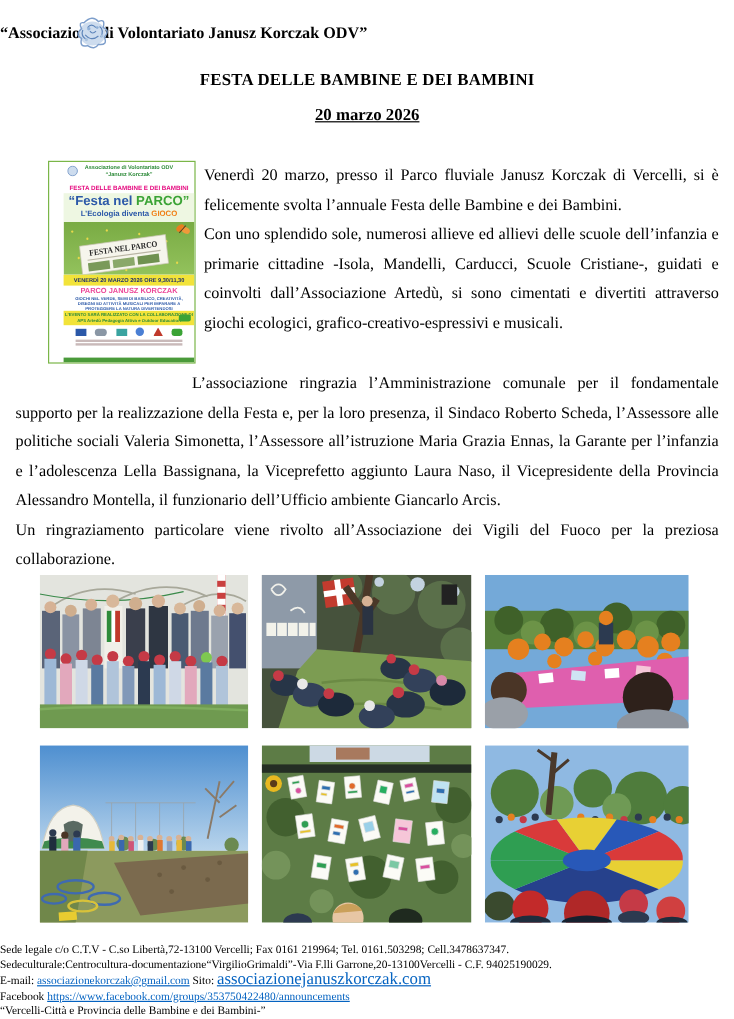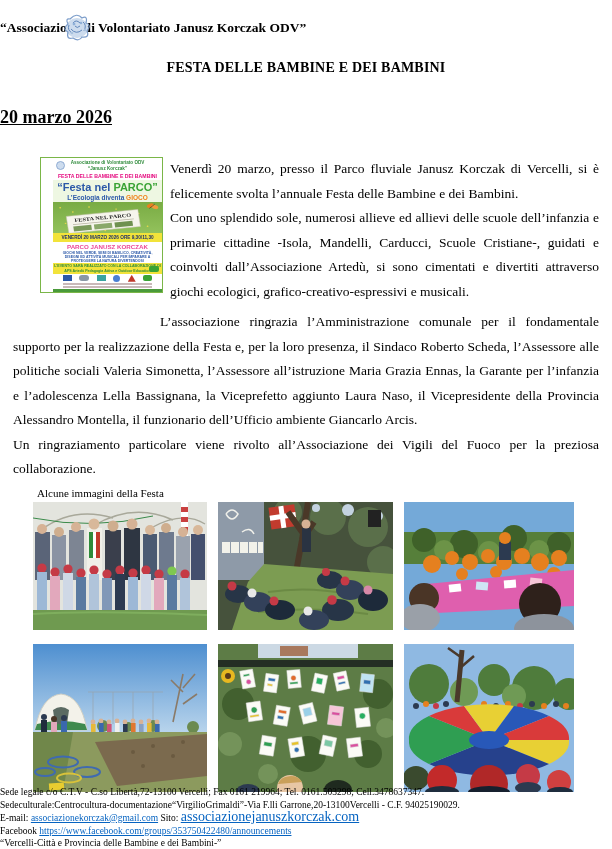--- a/index.html
+++ b/index.html
@@ -4,25 +4,25 @@
 <style>
   * { margin:0; padding:0; box-sizing:border-box; }
   html,body { background:#fff; }
   .page { position:relative; width:612px; height:849px; background:#fff; overflow:hidden;
           font-family:"Liberation Serif", serif; color:#000; }
 
   
   .hdr-logo { position:absolute; left:61px; top:11px; width:32px; height:32px; }
   .assoc-title { padding-top:20px; text-align:left; font-size:13.5px; font-weight:bold; line-height:16px; }
   .event-title { margin-top:24px; text-align:center; font-size:14px; font-weight:bold; letter-spacing:.2px; }
-  .event-date  { margin-top:31px; font-size:18px; font-weight:bold; text-decoration:underline; }
+  .event-date  { margin-top:13px; text-align:center; font-size:14px; font-weight:bold; text-decoration:underline; }
 
   
   .content { margin-top:18px; padding:0 13px; }
-  .flyer { float:left; width:123px; height:136px; margin:0 7px 4px 27px;
+  .flyer { float:left; width:123px; height:169px; margin:0 7px 4px 27px;
            border:1px solid #7ab648; background:#fff; display:flex; flex-direction:column;
            font-family:"Liberation Sans", sans-serif; overflow:hidden;padding-left:12px; }
   .fl-top { height:18px; position:relative; text-align:center; padding-top:2px; }
   .fl-top-logo { position:absolute; left:3px; top:3px; width:9px; height:9px; }
   .fl-assoc1 { font-size:4.6px; font-weight:bold; color:#2e8b3a; line-height:6px; }
   .fl-assoc2 { font-size:4.6px; font-weight:bold; color:#2e8b3a; line-height:6px; }
   .fl-festa { height:8px; text-align:center; font-size:5.2px; font-weight:bold; color:#e5097f; line-height:8px; white-space:nowrap; }
   .fl-titlezone { height:24px; background:#eef7e2; text-align:center; padding-top:1px; }
   .fl-title { font-size:11px; font-weight:bold; line-height:12px; white-space:nowrap; }
   .fl-title .blue { color:#2b58a8; } .fl-title .green { color:#3aa335; }
@@ -148,21 +148,20 @@
         </div>
       <div class="fl-greenbar"></div>
     </div>
 
     <p class="para p1">Venerdì 20 marzo, presso il Parco fluviale Janusz Korczak di Vercelli, si è felicemente svolta l’annuale Festa delle Bambine e dei Bambini.</p>
     <p class="para">Con uno splendido sole, numerosi allieve ed allievi delle scuole dell’infanzia e primarie cittadine -Isola, Mandelli, Carducci, Scuole Cristiane-, guidati e coinvolti dall’Associazione Artedù, si sono cimentati e divertiti attraverso giochi ecologici, grafico-creativo-espressivi e musicali.</p>
     <p class="para p3">L’associazione ringrazia l’Amministrazione comunale per il fondamentale supporto per la realizzazione della Festa e, per la loro presenza, il Sindaco Roberto Scheda, l’Assessore alle politiche sociali Valeria Simonetta, l’Assessore all’istruzione Maria Grazia Ennas, la Garante per l’infanzia e l’adolescenza Lella Bassignana, la Viceprefetto aggiunto Laura Naso, il Vicepresidente della Provincia Alessandro Montella, il funzionario dell’Ufficio ambiente Giancarlo Arcis.</p>
     <p class="para p4">Un ringraziamento particolare viene rivolto all’Associazione dei Vigili del Fuoco per la preziosa collaborazione.</p>
   </div>
 
-  <div class="gallery-label">Alcune immagini della Festa</div>
   <div class="photo-grid">
 
     <div class="photo" title="Foto di gruppo: bambini con cappellini rossi e adulti, sindaco con fascia tricolore">
       <svg viewBox="0 0 174 128" preserveAspectRatio="none">
         <rect width="174" height="128" fill="#e3e4de"></rect>
         <path d="M8,28 Q40,4 80,16 M60,24 Q100,0 140,18 M118,26 Q150,8 172,22" stroke="#a8a89a" fill="none" stroke-width="1.4"></path>
         <rect x="148" y="0" width="7" height="38" fill="#c94040"></rect>
         <rect x="148" y="0" width="7" height="5" fill="#fff"></rect>
           <rect x="148" y="10" width="7" height="5" fill="#fff"></rect>
           <rect x="148" y="20" width="7" height="5" fill="#fff"></rect>

